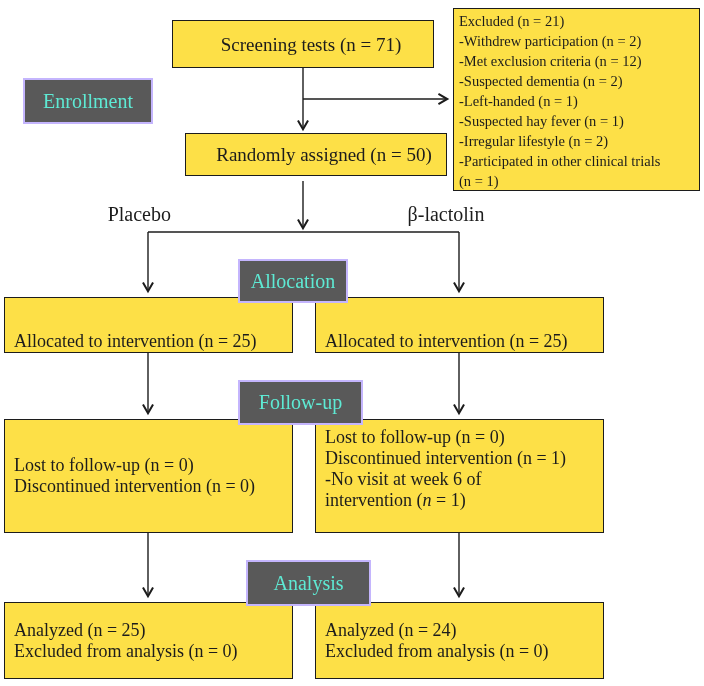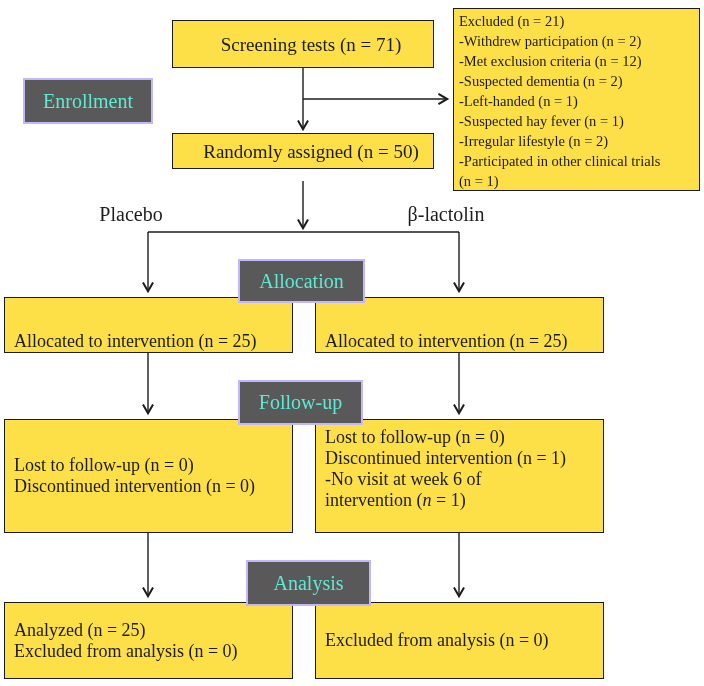--- a/index.html
+++ b/index.html
@@ -90,34 +90,34 @@
     <div>-Suspected hay fever (n = 1)</div>
     <div>-Irregular lifestyle (n = 2)</div>
     <div>-Participated in other clinical trials</div>
     <div>(n = 1)</div>
   </div>
 
   <div class="stage" style="left:23px;top:78px;width:130px;height:46px;">
       <span>Enrollment</span>
     </div>
 
-  <div class="box center-one topbox" style="left:172px;top:133px;width:262px;height:36px;">
+  <div class="box center-one topbox" style="left:185px;top:133px;width:262px;height:43px;">
       <span>Randomly assigned (n = 50)</span>
     </div>
 
-  <div class="armlabel" style="left:91px;top:203px;width:80px;">Placebo</div>
+  <div class="armlabel" style="left:91px;top:203px;width:80px;text-align:right;">Placebo</div>
   <div class="armlabel" style="left:398px;top:203px;width:96px;">β-lactolin</div>
 
   <div class="box pad-line" style="left:4px;top:297px;width:289px;height:56px;">
       <span>Allocated to intervention (n = 25)</span>
     </div>
   <div class="box pad-line" style="left:315px;top:297px;width:289px;height:56px;">
       <span>Allocated to intervention (n = 25)</span>
     </div>
-  <div class="stage" style="left:238px;top:259px;width:127px;height:44px;">
+  <div class="stage" style="left:238px;top:259px;width:110px;height:44px;">
       <span>Allocation</span>
     </div>
 
   <div class="box left-center" style="left:4px;top:419px;width:289px;height:114px;">
     <div>Lost to follow-up (n = 0)</div>
     <div>Discontinued intervention (n = 0)</div>
   </div>
   <div class="box left-top" style="left:315px;top:419px;width:289px;height:114px;">
     <div>Lost to follow-up (n = 0)</div>
     <div>Discontinued intervention (n = 1)</div>
@@ -126,19 +126,20 @@
   </div>
   <div class="stage" style="left:238px;top:380px;width:125px;height:45px;">
       <span>Follow-up</span>
     </div>
 
   <div class="box left-center" style="left:4px;top:602px;width:289px;height:77px;">
     <div>Analyzed (n = 25)</div>
     <div>Excluded from analysis (n = 0)</div>
   </div>
   <div class="box left-center" style="left:315px;top:602px;width:289px;height:77px;">
+    <div>Analyzed (n = 24)</div>
     <div>Excluded from analysis (n = 0)</div>
   </div>
   <div class="stage" style="left:246px;top:560px;width:125px;height:46px;">
       <span>Analysis</span>
     </div>
 
 </div>
 
 </body></html>

